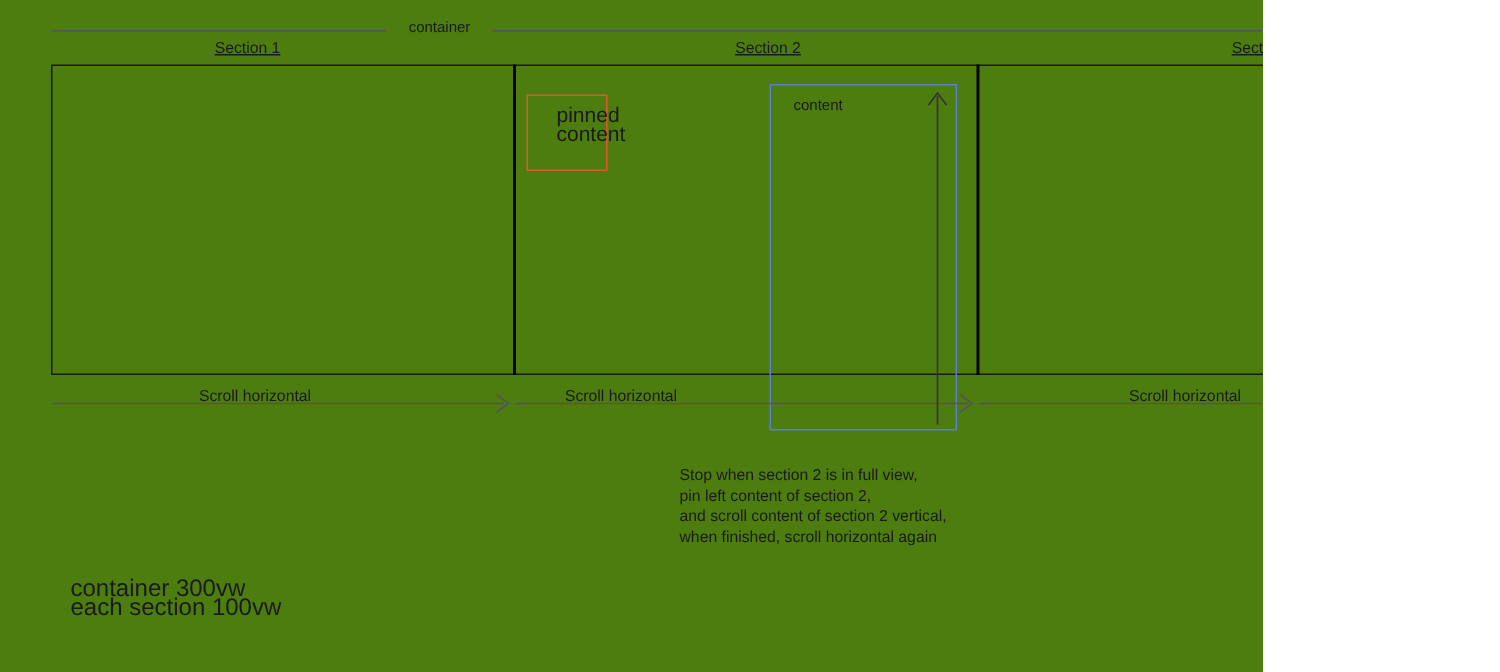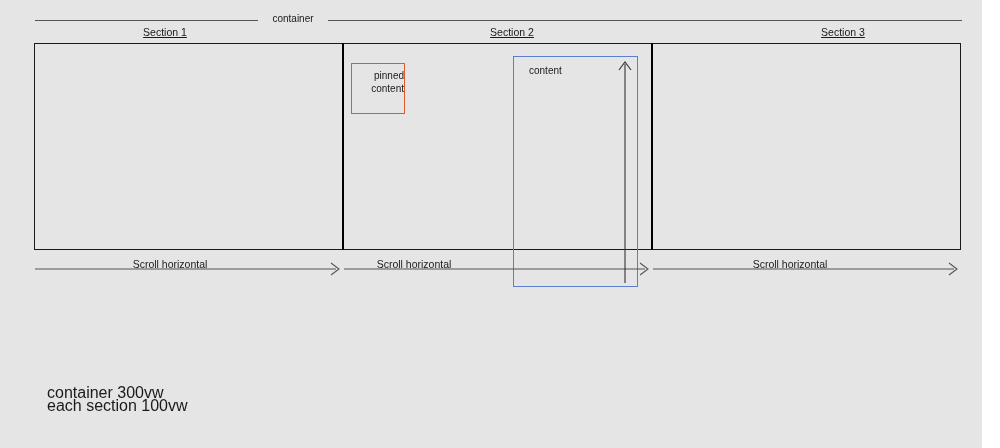--- a/index.html
+++ b/index.html
@@ -6,23 +6,23 @@
     --pinned-border: #e4572e;
     --content-border: #5b7ed1;
     --line: #555555;
     --border: #1a1a1a;
     --text: #1a1a1a;
   }
   * { margin: 0; padding: 0; box-sizing: border-box; }
   html, body { background: #ffffff; }
   .canvas {
     position: relative;
-    width: 982px;
+    width: 842px;
     height: 448px;
-    background: #e5e5e5;
+    background: #4d7c0f;
     font-family: "Liberation Sans", sans-serif;
     color: var(--text);
     overflow: hidden;
   }
   .abs { position: absolute; }
   .hline { height: 1px; background: var(--line); }
   .lbl { font-size: 10.5px; color: var(--text); white-space: nowrap; }
   .centered { transform: translateX(-50%); }
 
   .top-label {
@@ -42,21 +42,21 @@
   .divider {
     top: 43px; width: 2px; height: 207px;
     background: #000000;
   }
   .divider-1 { left: 342px; }
   .divider-2 { left: 651px; }
 
   .pinned-box {
     left: 351px; top: 63px; width: 54px; height: 51px;
     border: 1.5px solid var(--pinned-border);
-    font-size: 10px; line-height: 12.5px;
+    font-size: 14px; line-height: 12.5px;
     padding: 6px 0 0 19px;
     white-space: pre-line;
     background: transparent;
     text-align: right;
   }
   .content-box {
     left: 513px; top: 56px; width: 125px; height: 231px;
     border: 1.2px solid var(--content-border);
     background: transparent;
   }
@@ -124,17 +124,21 @@
     <polyline class="stroke" points="949,263 957,269 949,275"></polyline>
 
     <line class="stroke-dark" x1="625" y1="283" x2="625" y2="64"></line>
     <polyline class="stroke-dark" points="619,70 625,62 631,70"></polyline>
   </svg>
 
   <div class="abs lbl centered scroll-label scroll-label-1">Scroll horizontal</div>
   <div class="abs lbl centered scroll-label scroll-label-2">Scroll horizontal</div>
   <div class="abs lbl centered scroll-label scroll-label-3">Scroll horizontal</div>
 
+  <div class="abs annotation">Stop when section 2 is in full view,
+pin left content of section 2,
+and scroll content of section 2 vertical,
+when finished, scroll horizontal again</div>
 
   <div class="abs footnote">container 300vw
 each section 100vw</div>
 
 </div>
 
 </body></html>

